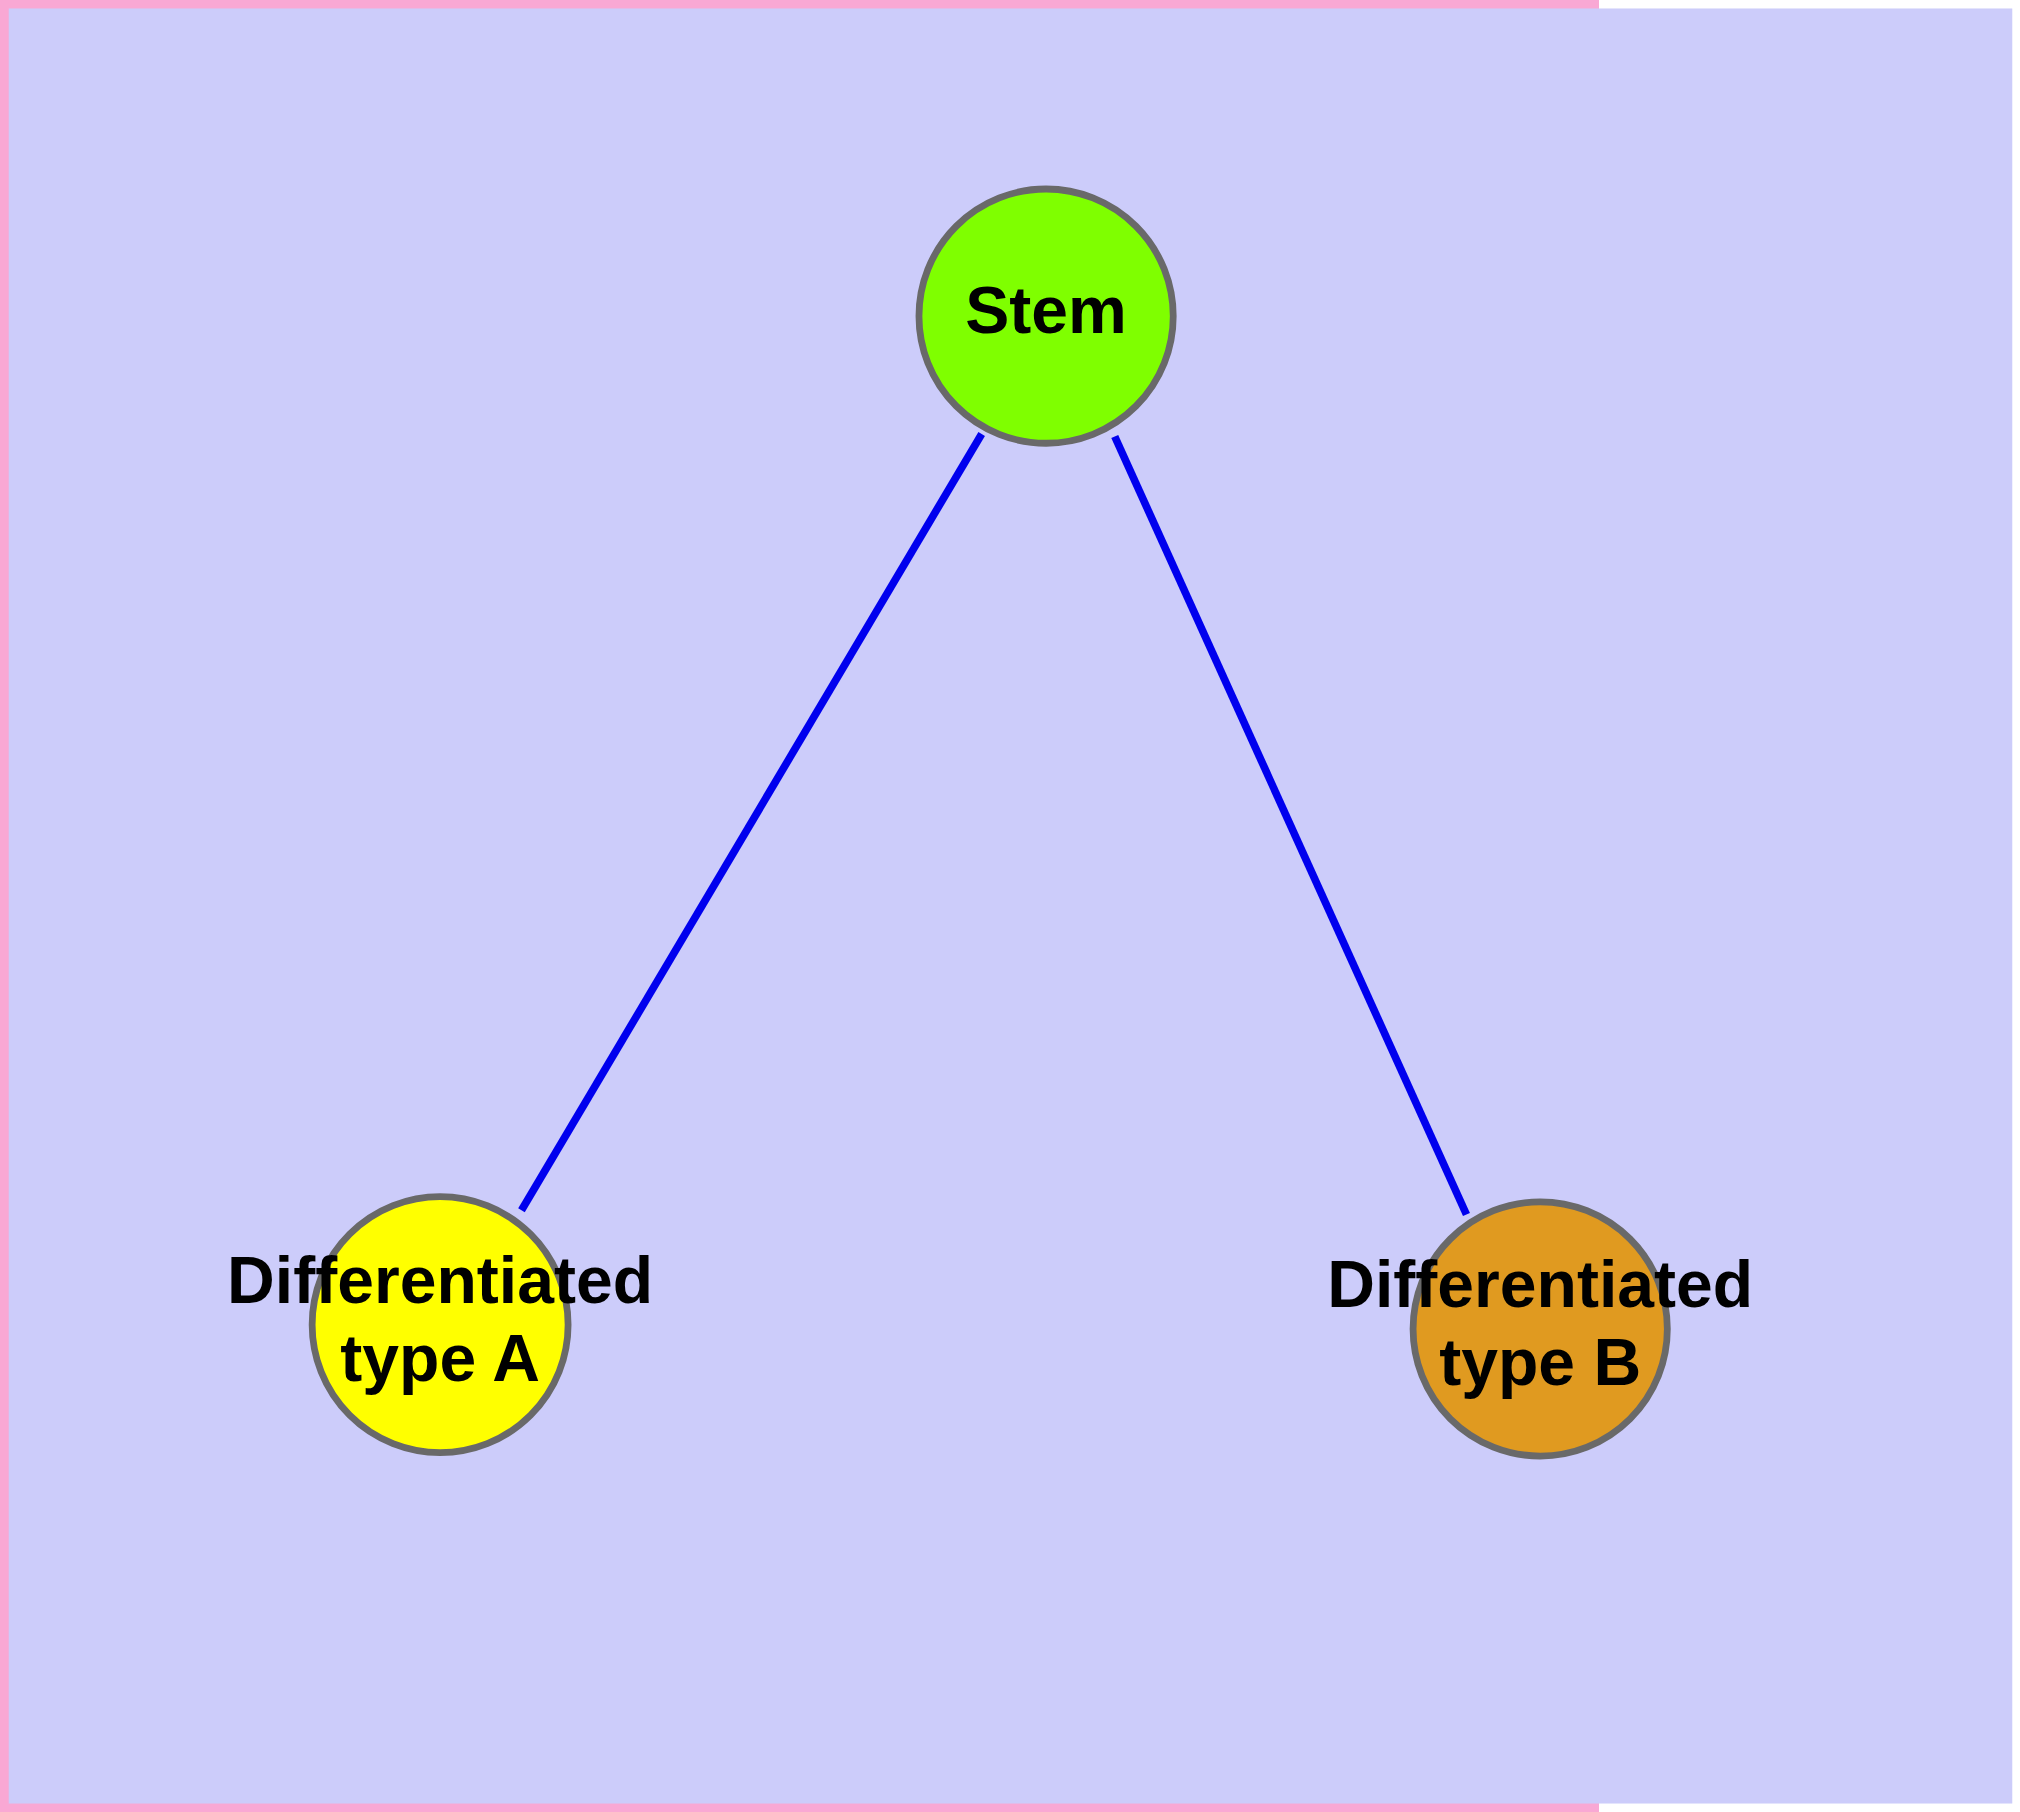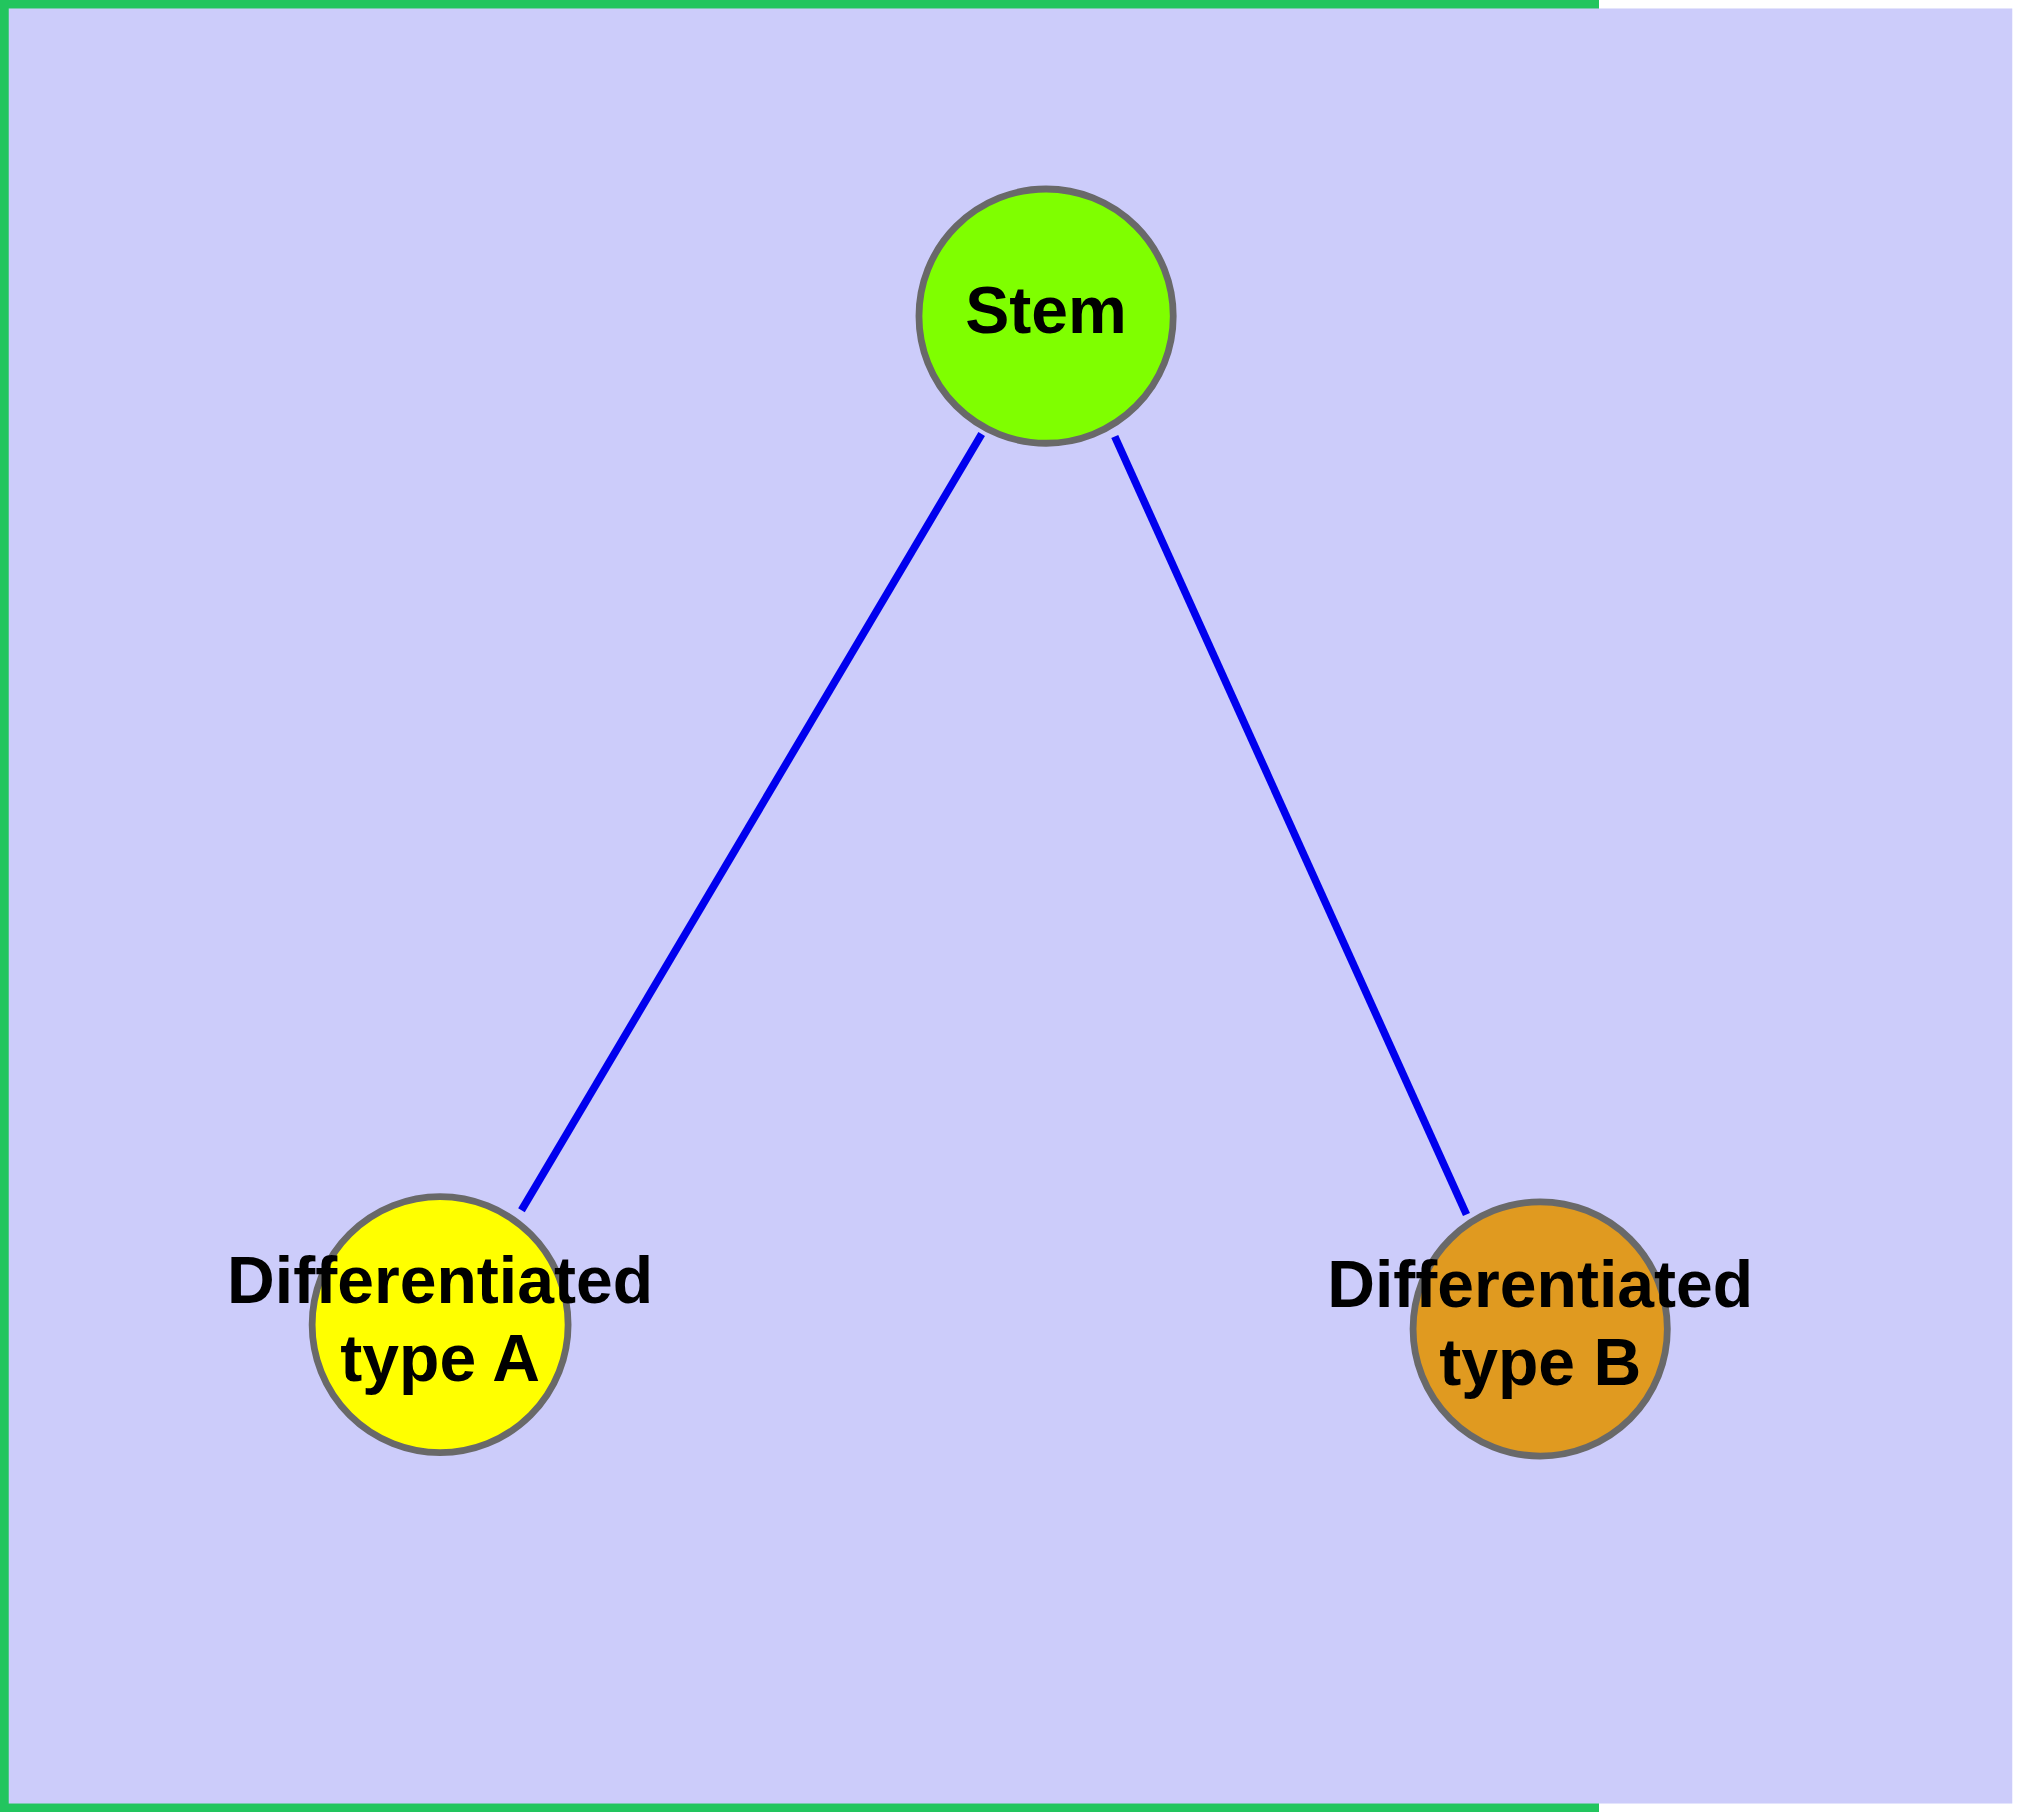--- a/index.html
+++ b/index.html
@@ -33,21 +33,21 @@
     font-weight: bold;
     fill: #000000;
     text-anchor: middle;
     dominant-baseline: middle;
     paint-order: normal;
   }
 </style>
 </head>
 <body style="width: 2021px; height: 1812px;">
 
-<div id="canvas" style="width: 1599px; height: 1812px; background: #22c55e;">
+<div id="canvas" style="width: 1599px; height: 1812px; background: #f9a8d4;">
   <svg id="graph-svg" viewBox="0 0 2384 2138" xmlns="http://www.w3.org/2000/svg">
     <rect id="bg-rect" x="10" y="10" width="2364" height="2118" fill="#ccccfa"></rect>
     <g id="edges-layer">
         <line x1="1158" y1="512" x2="615" y2="1428" stroke="#0000ee" stroke-width="9" stroke-linecap="butt"></line>
         <line x1="1315" y1="515" x2="1730" y2="1433" stroke="#0000ee" stroke-width="9" stroke-linecap="butt"></line>
       </g>
     <g id="nodes-layer">
         <g>
           <circle cx="1234" cy="373" r="150" fill="#7fff00" stroke="#696969" stroke-width="8"></circle>
           <text class="node-label" x="1234" y="373" font-size="78" fill="#000000"><tspan x="1234" dy="0">Stem</tspan></text>

